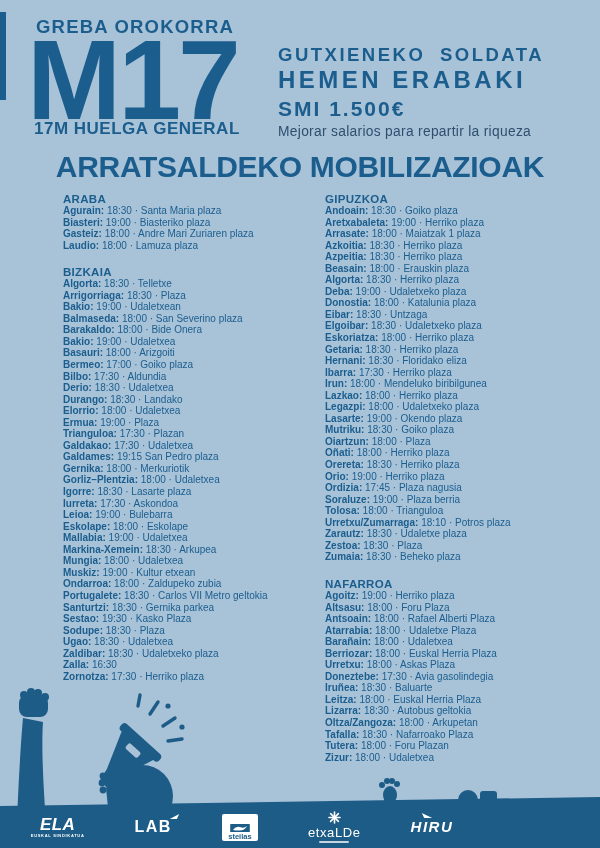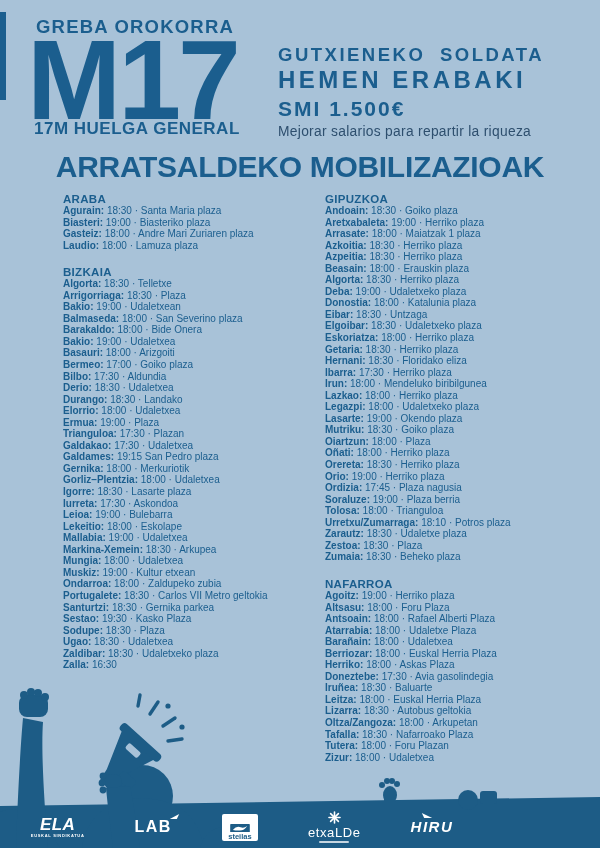--- a/index.html
+++ b/index.html
@@ -97,33 +97,34 @@
           <div class="row"><span class="town">Elorrio:</span><span class="det"> 18:00 · Udaletxea</span></div>
           <div class="row"><span class="town">Ermua:</span><span class="det"> 19:00 · Plaza</span></div>
           <div class="row"><span class="town">Trianguloa:</span><span class="det"> 17:30 · Plazan</span></div>
           <div class="row"><span class="town">Galdakao:</span><span class="det"> 17:30 · Udaletxea</span></div>
           <div class="row"><span class="town">Galdames:</span><span class="det"> 19:15 San Pedro plaza</span></div>
           <div class="row"><span class="town">Gernika:</span><span class="det"> 18:00 · Merkuriotik</span></div>
           <div class="row"><span class="town">Gorliz–Plentzia:</span><span class="det"> 18:00 · Udaletxea</span></div>
           <div class="row"><span class="town">Igorre:</span><span class="det"> 18:30 · Lasarte plaza</span></div>
           <div class="row"><span class="town">Iurreta:</span><span class="det"> 17:30 · Askondoa</span></div>
           <div class="row"><span class="town">Leioa:</span><span class="det"> 19:00 · Bulebarra</span></div>
-          <div class="row"><span class="town">Lekeitio:</span><span class="det"> 18:00 · Eskolape</span></div>
+          <div class="row"><span class="town">Eskolape:</span><span class="det"> 18:00 · Eskolape</span></div>
           <div class="row"><span class="town">Mallabia:</span><span class="det"> 19:00 · Udaletxea</span></div>
           <div class="row"><span class="town">Markina-Xemein:</span><span class="det"> 18:30 · Arkupea</span></div>
           <div class="row"><span class="town">Mungia:</span><span class="det"> 18:00 · Udaletxea</span></div>
           <div class="row"><span class="town">Muskiz:</span><span class="det"> 19:00 · Kultur etxean</span></div>
           <div class="row"><span class="town">Ondarroa:</span><span class="det"> 18:00 · Zaldupeko zubia</span></div>
           <div class="row"><span class="town">Portugalete:</span><span class="det"> 18:30 · Carlos VII Metro geltokia</span></div>
           <div class="row"><span class="town">Santurtzi:</span><span class="det"> 18:30 · Gernika parkea</span></div>
           <div class="row"><span class="town">Sestao:</span><span class="det"> 19:30 · Kasko Plaza</span></div>
           <div class="row"><span class="town">Sodupe:</span><span class="det"> 18:30 · Plaza</span></div>
           <div class="row"><span class="town">Ugao:</span><span class="det"> 18:30 · Udaletxea</span></div>
           <div class="row"><span class="town">Zaldibar:</span><span class="det"> 18:30 · Udaletxeko plaza</span></div>
           <div class="row"><span class="town">Zalla:</span><span class="det"> 16:30</span></div>
+          <div class="row"><span class="town">Zornotza:</span><span class="det"> 17:30 · Herriko plaza</span></div>
         </div>
       </div>
     <div class="col">
         <div class="region">
           <div class="region-title">GIPUZKOA</div>
           <div class="row"><span class="town">Andoain:</span><span class="det"> 18:30 · Goiko plaza</span></div>
           <div class="row"><span class="town">Aretxabaleta:</span><span class="det"> 19:00 · Herriko plaza</span></div>
           <div class="row"><span class="town">Arrasate:</span><span class="det"> 18:00 · Maiatzak 1 plaza</span></div>
           <div class="row"><span class="town">Azkoitia:</span><span class="det"> 18:30 · Herriko plaza</span></div>
           <div class="row"><span class="town">Azpeitia:</span><span class="det"> 18:30 · Herriko plaza</span></div>
@@ -155,21 +156,21 @@
           <div class="row"><span class="town">Zumaia:</span><span class="det"> 18:30 · Beheko plaza</span></div>
         </div>
         <div class="region">
           <div class="region-title">NAFARROA</div>
           <div class="row"><span class="town">Agoitz:</span><span class="det"> 19:00 · Herriko plaza</span></div>
           <div class="row"><span class="town">Altsasu:</span><span class="det"> 18:00 · Foru Plaza</span></div>
           <div class="row"><span class="town">Antsoain:</span><span class="det"> 18:00 · Rafael Alberti Plaza</span></div>
           <div class="row"><span class="town">Atarrabia:</span><span class="det"> 18:00 · Udaletxe Plaza</span></div>
           <div class="row"><span class="town">Barañain:</span><span class="det"> 18:00 · Udaletxea</span></div>
           <div class="row"><span class="town">Berriozar:</span><span class="det"> 18:00 · Euskal Herria Plaza</span></div>
-          <div class="row"><span class="town">Herriko:</span><span class="det"> 18:00 · Askas Plaza</span></div>
+          <div class="row"><span class="town">Urretxu:</span><span class="det"> 18:00 · Askas Plaza</span></div>
           <div class="row"><span class="town">Doneztebe:</span><span class="det"> 17:30 · Avia gasolindegia</span></div>
           <div class="row"><span class="town">Iruñea:</span><span class="det"> 18:30 · Baluarte</span></div>
           <div class="row"><span class="town">Leitza:</span><span class="det"> 18:00 · Euskal Herria Plaza</span></div>
           <div class="row"><span class="town">Lizarra:</span><span class="det"> 18:30 · Autobus geltokia</span></div>
           <div class="row"><span class="town">Oltza/Zangoza:</span><span class="det"> 18:00 · Arkupetan</span></div>
           <div class="row"><span class="town">Tafalla:</span><span class="det"> 18:30 · Nafarroako Plaza</span></div>
           <div class="row"><span class="town">Tutera:</span><span class="det"> 18:00 · Foru Plazan</span></div>
           <div class="row"><span class="town">Zizur:</span><span class="det"> 18:00 · Udaletxea</span></div>
         </div>
       </div>

